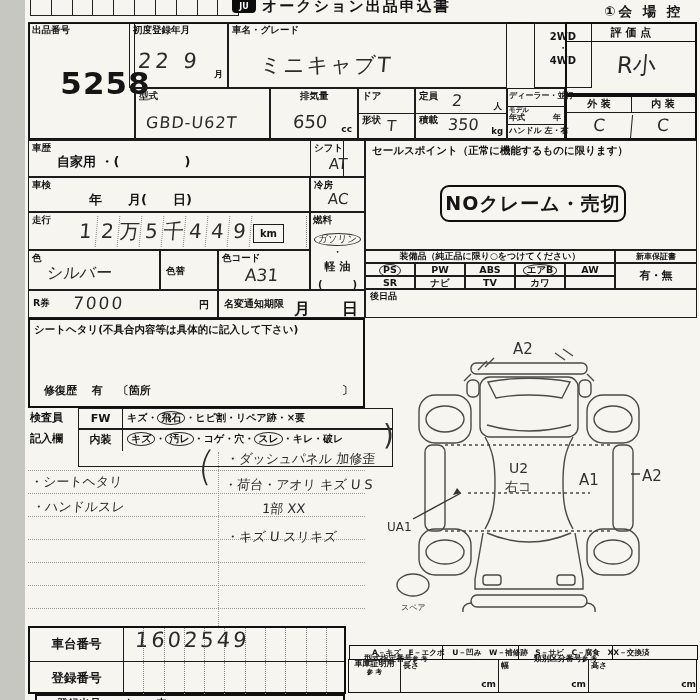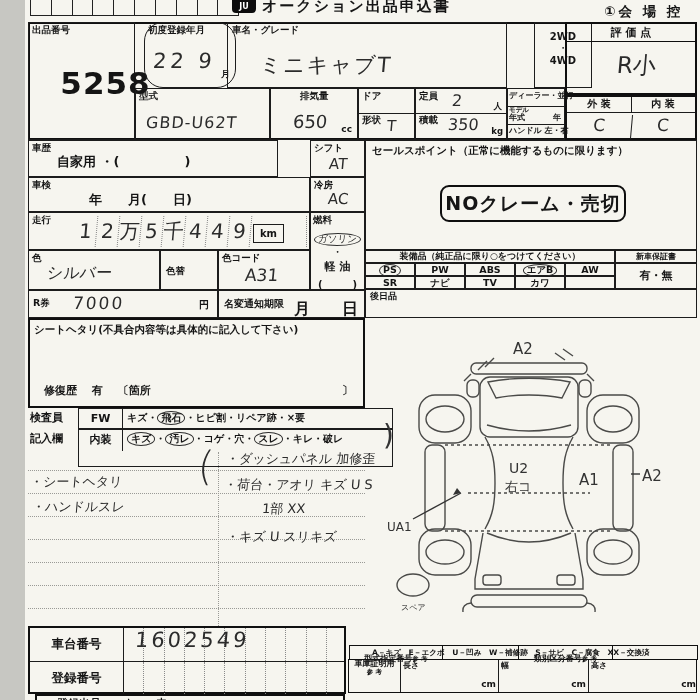--- a/index.html
+++ b/index.html
@@ -36,21 +36,21 @@
   <div class="c pv" style="left:262px;top:-3px;font-size:15px;letter-spacing:2px;">オークション出品申込書</div>
   <div class="c pv" style="left:604px;top:3px;font-size:13.5px;letter-spacing:3px;">①会 場 控</div>
 
   <div class="c b2" style="left:28px;top:22px;width:669px;height:118px;"></div>
 
   <div class="c b" style="left:28px;top:22px;width:107px;height:118px;">
     <div class="lbl" style="position:absolute;left:3px;top:2px;">出品番号</div>
     <div class="pv" style="position:absolute;left:0;top:42px;width:100%;text-align:center;font-size:31px;letter-spacing:1px;padding-left:24px;">5258</div>
   </div>
 
-  <div class="c b" style="left:144px;top:22px;width:92px;height:66px;border-radius:19px;">
+  <div class="c b" style="left:129px;top:22px;width:100px;height:66px;">
     <div class="lbl" style="position:absolute;left:3px;top:2px;">初度登録年月</div>
     <div class="hw" style="position:absolute;left:8px;top:26px;font-size:21px;letter-spacing:4px;">22 9</div>
     <div class="pv" style="position:absolute;right:5px;bottom:6px;font-size:9px;">月</div>
   </div>
 
   <div class="c b" style="left:227px;top:22px;width:280px;height:66px;">
     <div class="lbl" style="position:absolute;left:4px;top:2px;">車名・グレード</div>
     <div class="hw" style="position:absolute;left:32px;top:28px;font-size:21px;letter-spacing:2px;">ミニキャブT</div>
   </div>
   <div class="c b" style="left:507px;top:22px;width:58px;height:66px;text-align:center;margin-left:27px;">
@@ -98,21 +98,21 @@
   <div class="c b" style="left:507px;top:88px;width:58px;height:52px;">
     <div class="lbl8" style="position:absolute;left:1px;top:3px;white-space:nowrap;">ディーラー・並行</div>
     <div style="position:absolute;left:0;top:17px;width:100%;border-top:1px solid #1c1c1c;"></div>
     <div class="lbl8" style="position:absolute;left:1px;top:18px;font-size:6.5px;">モデル</div>
     <div class="lbl8" style="position:absolute;left:1px;top:25px;">年式</div>
     <div class="lbl8" style="position:absolute;right:3px;top:25px;">年</div>
     <div style="position:absolute;left:0;top:35px;width:100%;border-top:1px solid #1c1c1c;"></div>
     <div class="lbl8" style="position:absolute;left:1px;top:38px;white-space:nowrap;">ハンドル 左・右</div>
   </div>
 
-  <div class="c b" style="left:28px;top:140px;width:250px;height:37px;">
+  <div class="c b" style="left:28px;top:140px;width:316px;height:37px;">
     <div class="lbl" style="position:absolute;left:3px;top:2px;">車歴</div>
     <div class="pv" style="position:absolute;left:28px;top:12px;font-size:13px;">自家用 ・(　　　　　)</div>
   </div>
   <div class="c b" style="left:310px;top:140px;width:55px;height:37px;">
     <div class="lbl" style="position:absolute;left:3px;top:2px;">シフト</div>
     <div class="hw" style="position:absolute;left:18px;top:14px;font-size:15px;">AT</div>
   </div>
 
   <div class="c b" style="left:28px;top:177px;width:282px;height:35px;">
     <div class="lbl" style="position:absolute;left:3px;top:2px;">車検</div>

